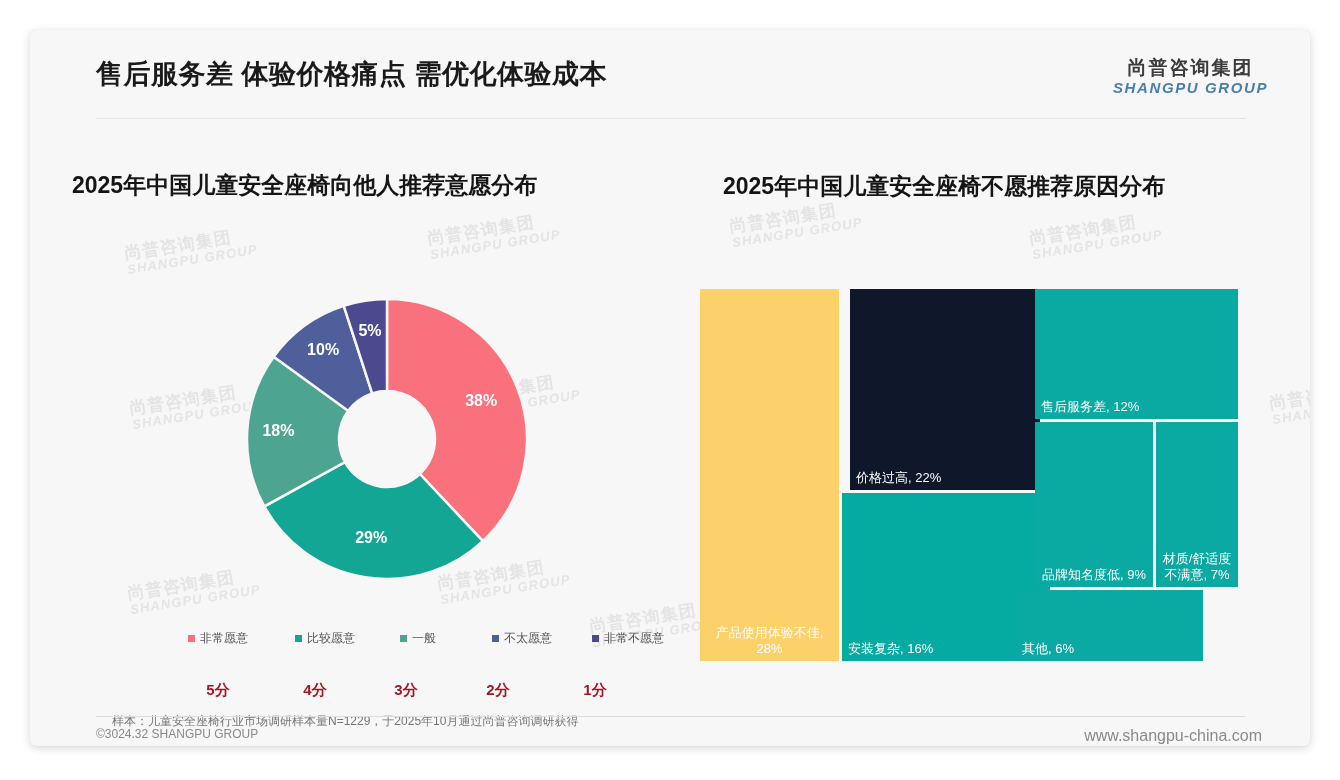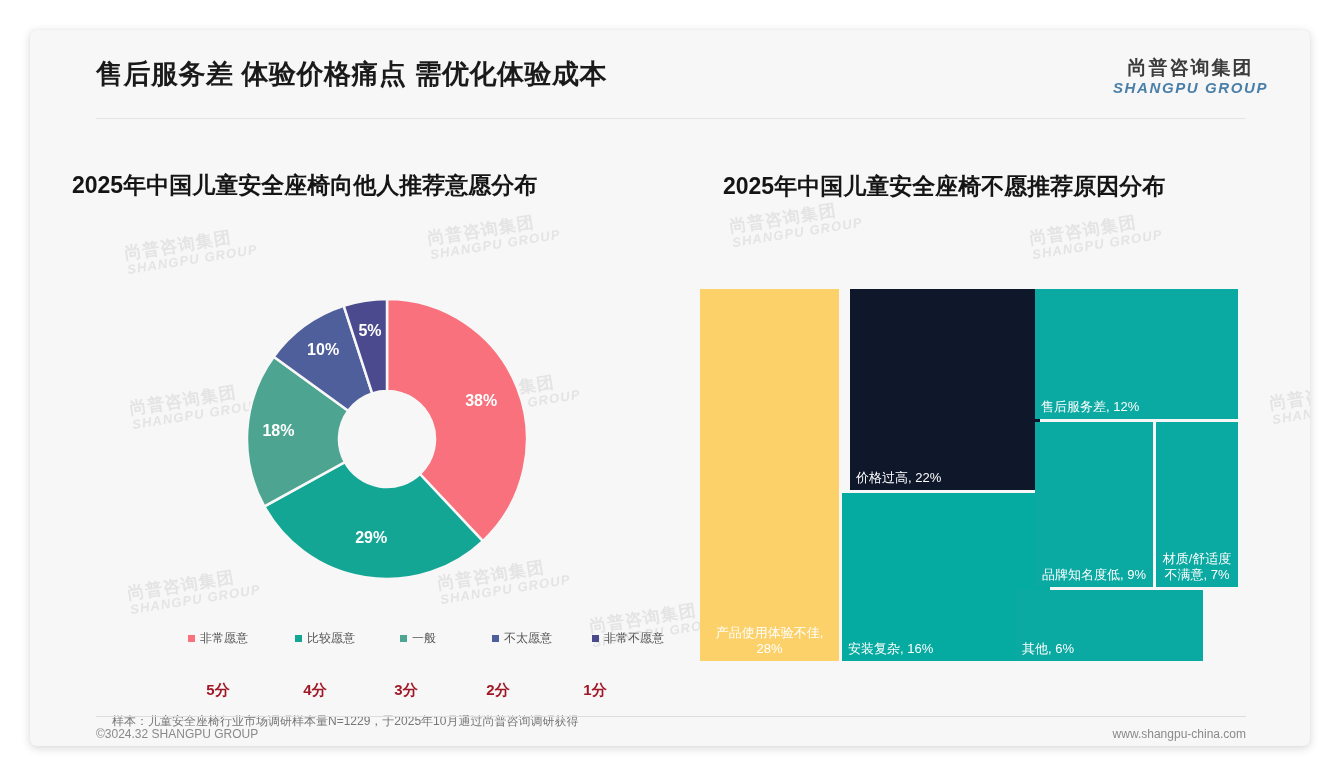--- a/index.html
+++ b/index.html
@@ -232,23 +232,23 @@
   #footer-left {
     position: absolute;
     left: 66px;
     top: 11px;
     font-size: 12px;
     color: #8a8a8a;
     white-space: nowrap;
   }
   #footer-right {
     position: absolute;
-    right: 64px;
+    right: 48px;
     top: 11px;
-    font-size: 12px;
+    font-size: 16px;
     color: #8a8a8a;
     white-space: nowrap;
   }
 </style>
 </head>
 <body>
 
 <div id="slide">
 
   <div id="watermark">

